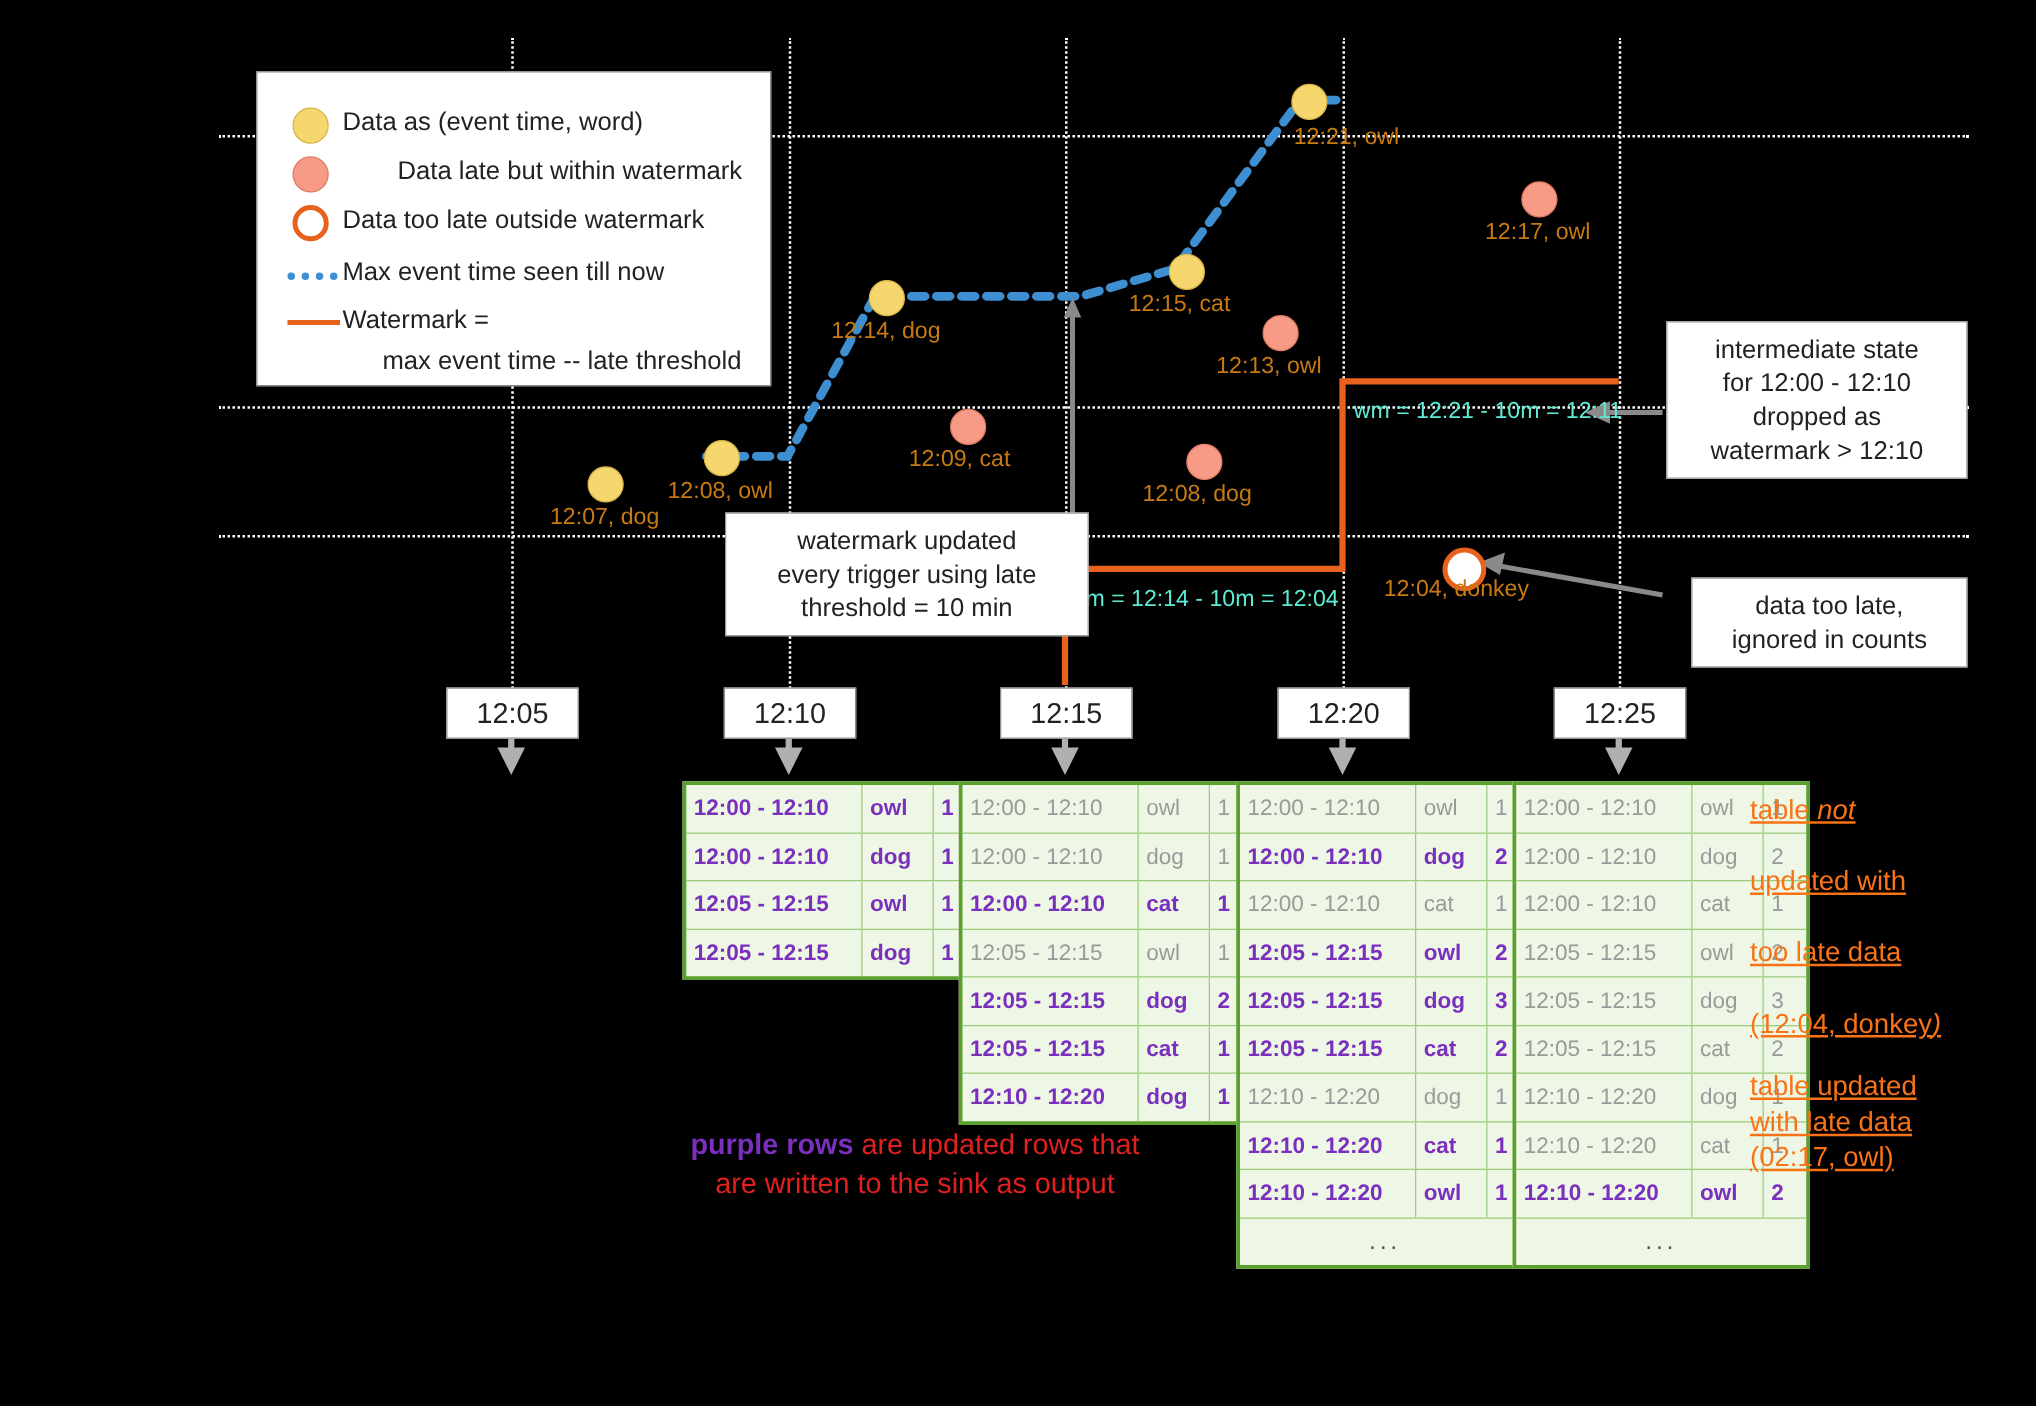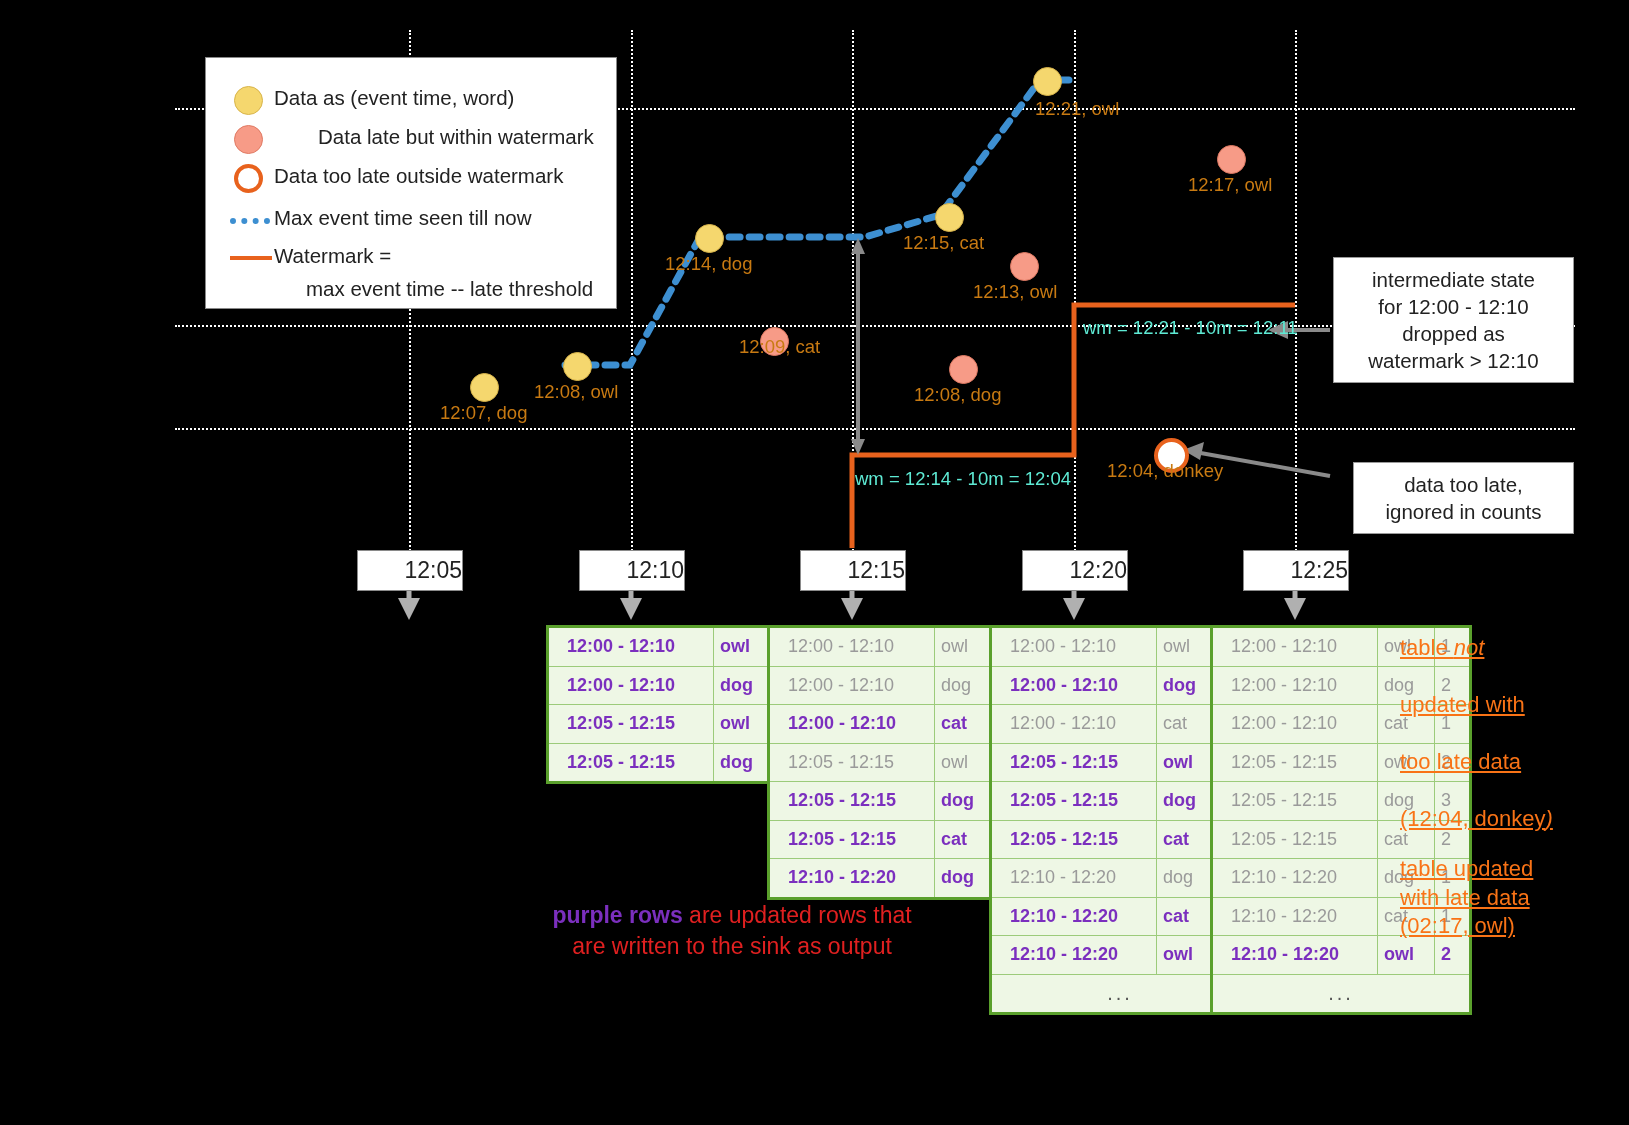--- a/index.html
+++ b/index.html
@@ -28,30 +28,30 @@
 
   
   svg.overlay{position:absolute;left:0;top:0;width:1629px;height:1125px;overflow:visible;}
 
   
   .callout{position:absolute;background:#fff;border:1px solid #9a9a9a;
            font-size:20.5px;color:#222;text-align:center;line-height:1.32;padding:8px 12px;}
 
   
   .tbox{position:absolute;background:#fff;border:1px solid #8a8a8a;
-        font-size:23px;color:#222;text-align:right;padding:6px 0;width:104px;}
+        font-size:23px;color:#222;text-align:center;padding:6px 0;width:104px;}
 
   
   .wmlabel{position:absolute;font-size:18.5px;color:#5eead4;white-space:nowrap;}
 
   
   .tbl{position:absolute;border:3px solid #5aa02c;background:#eef7e5;}
   .trow{display:flex;align-items:stretch;border-bottom:1px solid #9ccb7a;height:37.5px;}
   .trow:last-child{border-bottom:none;}
-  .c1{width:128px;padding:0 18px;display:flex;align-items:center;font-size:18px;}
+  .c1{width:128px;padding:0 6px;display:flex;align-items:center;font-size:18px;}
   .c2{width:44px;padding:12px 6px;display:flex;align-items:center;font-size:18px;
       border-left:1px solid #9ccb7a;border-right:1px solid #9ccb7a;}
   .c3{width:22px;padding:0 6px;display:flex;align-items:center;font-size:18px;}
   .gray{color:#9a9a9a;}
   .purple{color:#7b2fbe;font-weight:bold;}
   .ellipsis{justify-content:center;width:100%;color:#555;letter-spacing:3px;font-size:20px;}
 
   
   .rednote{position:absolute;color:#f97316;font-size:22px;line-height:1.3;white-space:pre-line;text-decoration:underline;}
   .purplenote{position:absolute;font-size:23px;line-height:1.35;text-align:center;}
@@ -121,21 +121,21 @@
   <div class="pt yellow" style="left:470px;top:373px;"></div>
   <div class="ptlabel" style="left:440px;top:402px;">12:07, dog</div>
 
   <div class="pt yellow" style="left:563px;top:352px;"></div>
   <div class="ptlabel" style="left:534px;top:381px;">12:08, owl</div>
 
   <div class="pt yellow" style="left:695px;top:224px;"></div>
   <div class="ptlabel" style="left:665px;top:253px;">12:14, dog</div>
 
   <div class="pt salmon" style="left:760px;top:327px;"></div>
-  <div class="ptlabel" style="left:727px;top:336px;margin-left:12px;">12:09, cat</div>
+  <div class="ptlabel" style="left:727px;top:356px;">12:09, cat</div>
 
   <div class="pt yellow" style="left:935px;top:203px;"></div>
   <div class="ptlabel" style="left:903px;top:232px;">12:15, cat</div>
 
   <div class="pt salmon" style="left:1010px;top:252px;"></div>
   <div class="ptlabel" style="left:973px;top:281px;">12:13, owl</div>
 
   <div class="pt salmon" style="left:949px;top:355px;"></div>
   <div class="ptlabel" style="left:914px;top:384px;">12:08, dog</div>
 
@@ -148,20 +148,23 @@
   <div class="pt hollow" style="left:1154px;top:438px;"></div>
   <div class="ptlabel" style="left:1107px;top:460px;">12:04, donkey</div>
 
   <div class="wmlabel" style="left:855px;top:468px;">wm = 12:14 - 10m = 12:04</div>
   <div class="wmlabel" style="left:1083px;top:317px;">wm = 12:21 - 10m = 12:11</div>
 
   <div class="callout" style="left:1333px;top:257px;width:215px;white-space:pre-line;">intermediate state
 for 12:00 - 12:10
 dropped as
 watermark &gt; 12:10</div>
+  <div class="callout" style="left:580px;top:410px;width:265px;white-space:pre-line;">watermark updated
+every trigger using late
+threshold = 10 min</div>
   <div class="callout" style="left:1333px;top:462px;width:195px;white-space:pre-line;margin-left:20px;">data too late,
 ignored in counts</div>
 
   <div class="tbox" style="left:357px;top:550px;">12:05</div>
   <div class="tbox" style="left:579px;top:550px;">12:10</div>
   <div class="tbox" style="left:800px;top:550px;">12:15</div>
   <div class="tbox" style="left:1022px;top:550px;">12:20</div>
   <div class="tbox" style="left:1243px;top:550px;">12:25</div>
 
   <div class="tbl" id="tbl0" style="left:546px;top:625px;">

